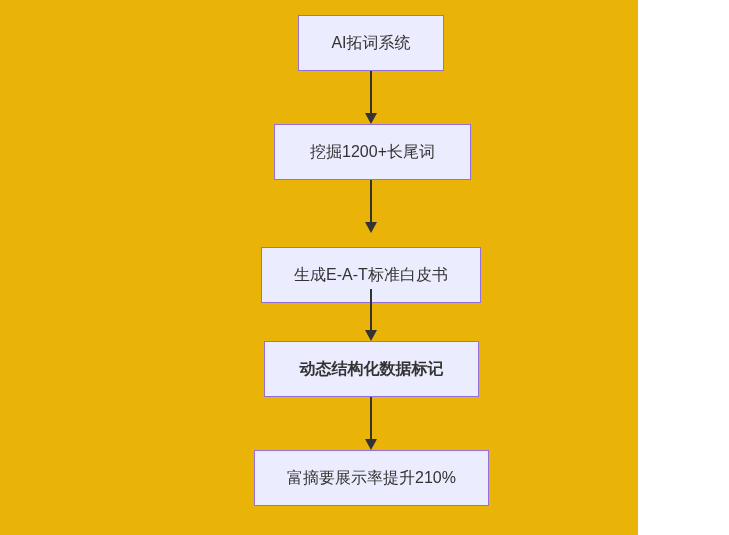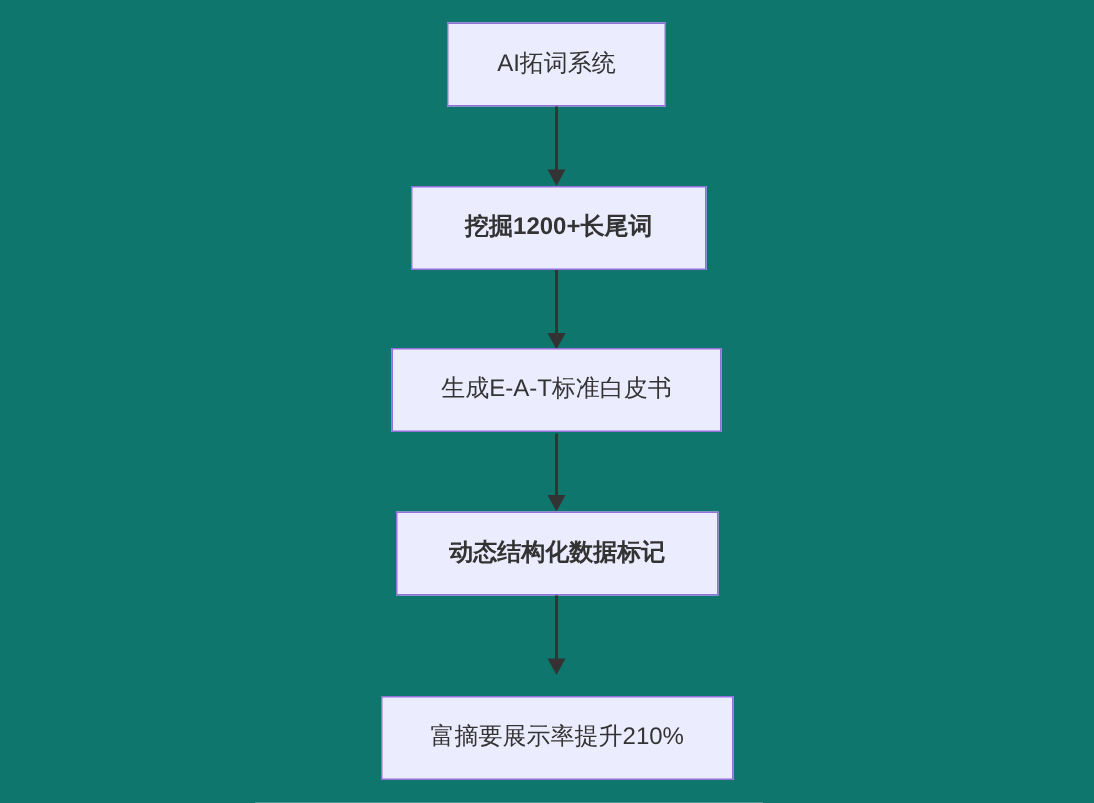--- a/index.html
+++ b/index.html
@@ -4,45 +4,46 @@
 <style>
   html, body {
     margin: 0;
     padding: 0;
   }
   body {
     font-family: "Liberation Sans", "DejaVu Sans", sans-serif;
   }
   .canvas {
     position: relative;
-    width: 729px;
+    width: 618px;
     height: 535px;
-    background: #0f766e;
+    background: #eab308;
     overflow: hidden;
+    padding-left: 20px;
   }
   .flow-node {
     position: absolute;
     box-sizing: border-box;
     background: #ECECFF;
     border: 1px solid #9370DB;
     color: #333333;
     font-size: 16px;
     display: flex;
     align-items: center;
     justify-content: center;
     text-align: center;
     height: 56px;
     line-height: 1;
     white-space: nowrap;
   }
   .node-1 { left: 298px; top: 15px;  width: 146px; }
-  .node-2 { left: 274px; top: 124px; width: 197px; font-weight: bold; }
-  .node-3 { left: 261px; top: 232px; width: 220px; }
+  .node-2 { left: 274px; top: 124px; width: 197px; }
+  .node-3 { left: 261px; top: 247px; width: 220px; }
   .node-4 { left: 264px; top: 341px; width: 215px; font-weight: bold; }
-  .node-5 { left: 254px; top: 464px; width: 235px; }
+  .node-5 { left: 254px; top: 450px; width: 235px; }
 
   .arrow {
     position: absolute;
     left: 364px;
     width: 14px;
   }
   .arrow-line {
     position: absolute;
     left: 6px;
     top: 0;

